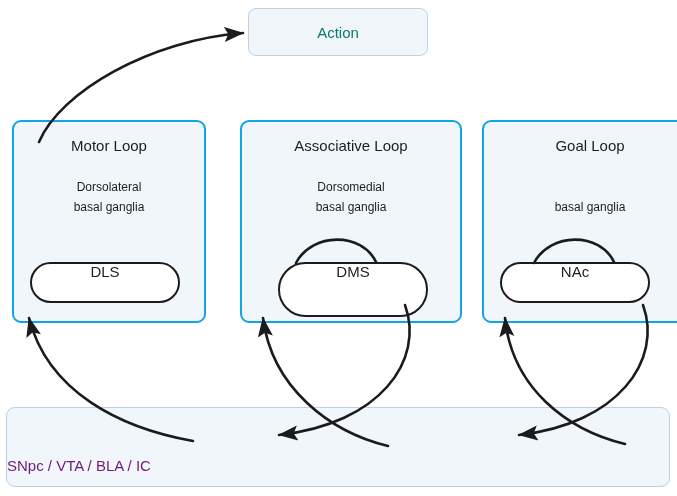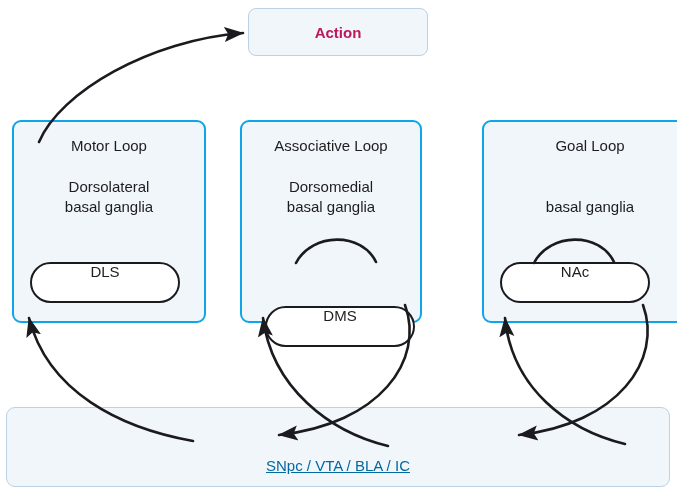--- a/index.html
+++ b/index.html
@@ -30,21 +30,21 @@
     font-size: 15px;
     color: #1d1d1f;
     line-height: 18px;
     white-space: nowrap;
   }
   .panel-sub {
     position: absolute;
     left: 0;
     right: 0;
     text-align: center;
-    font-size: 15px;
+    font-size: 12px;
     color: #1d1d1f;
     line-height: 20px;
   }
   .pill {
     position: absolute;
     background: #ffffff;
     border: 2px solid #1b1b1f;
     border-radius: 999px;
     box-sizing: border-box;
     display: flex;
@@ -61,38 +61,36 @@
     background: #f1f6fb;
     border: 1px solid #bcd0e6;
     border-radius: 8px;
     box-sizing: border-box;
     display: flex;
     align-items: center;
     justify-content: center;
   }
   .action-label {
     font-size: 15px;
-    color: #be185d;
-    font-weight: bold;
+    color: #0f766e;
   }
   .bottom-bar {
     position: absolute;
     background: #f1f6fb;
     border: 1px solid #bcd0e6;
     border-radius: 9px;
     box-sizing: border-box;
   }
   .bottom-label {
     position: absolute;
     left: 0;
     right: 0;
-    text-align: center;
+    text-align: left;
     font-size: 15px;
-    color: #0369a1;
-    text-decoration: underline;
+    color: #701a75;
   }
   svg.edges {
     position: absolute;
     left: 0;
     top: 0;
     width: 677px;
     height: 496px;
     pointer-events: none;
     overflow: visible;
   }
@@ -120,26 +118,26 @@
 
   <div class="panel" style="left:12px; top:120px; width:194px; height:203px;">
     <div class="panel-title" style="top:15px;">Motor Loop</div>
     <div class="panel-sub" style="top:55px;">Dorsolateral</div>
     <div class="panel-sub" style="top:75px;">basal ganglia</div>
   </div>
   <div class="pill" style="left:30px; top:262px; width:150px; height:41px;">
     <span class="pill-label">DLS</span>
   </div>
 
-  <div class="panel" style="left:240px; top:120px; width:182px; height:203px;">
+  <div class="panel" style="left:240px; top:120px; width:222px; height:203px;">
     <div class="panel-title" style="top:15px;">Associative Loop</div>
     <div class="panel-sub" style="top:55px;">Dorsomedial</div>
     <div class="panel-sub" style="top:75px;">basal ganglia</div>
   </div>
-  <div class="pill" style="left:265px; top:262px; width:150px; height:41px;margin-top:44px;">
+  <div class="pill" style="left:278px; top:262px; width:150px; height:55px;">
     <span class="pill-label">DMS</span>
   </div>
 
   <div class="panel" style="left:482px; top:120px; width:216px; height:203px;">
     <div class="panel-title" style="top:15px;">Goal Loop</div>
     <div class="panel-sub" style="top:75px;">basal ganglia</div>
   </div>
   <div class="pill" style="left:500px; top:262px; width:150px; height:41px;">
     <span class="pill-label">NAc</span>
   </div>

